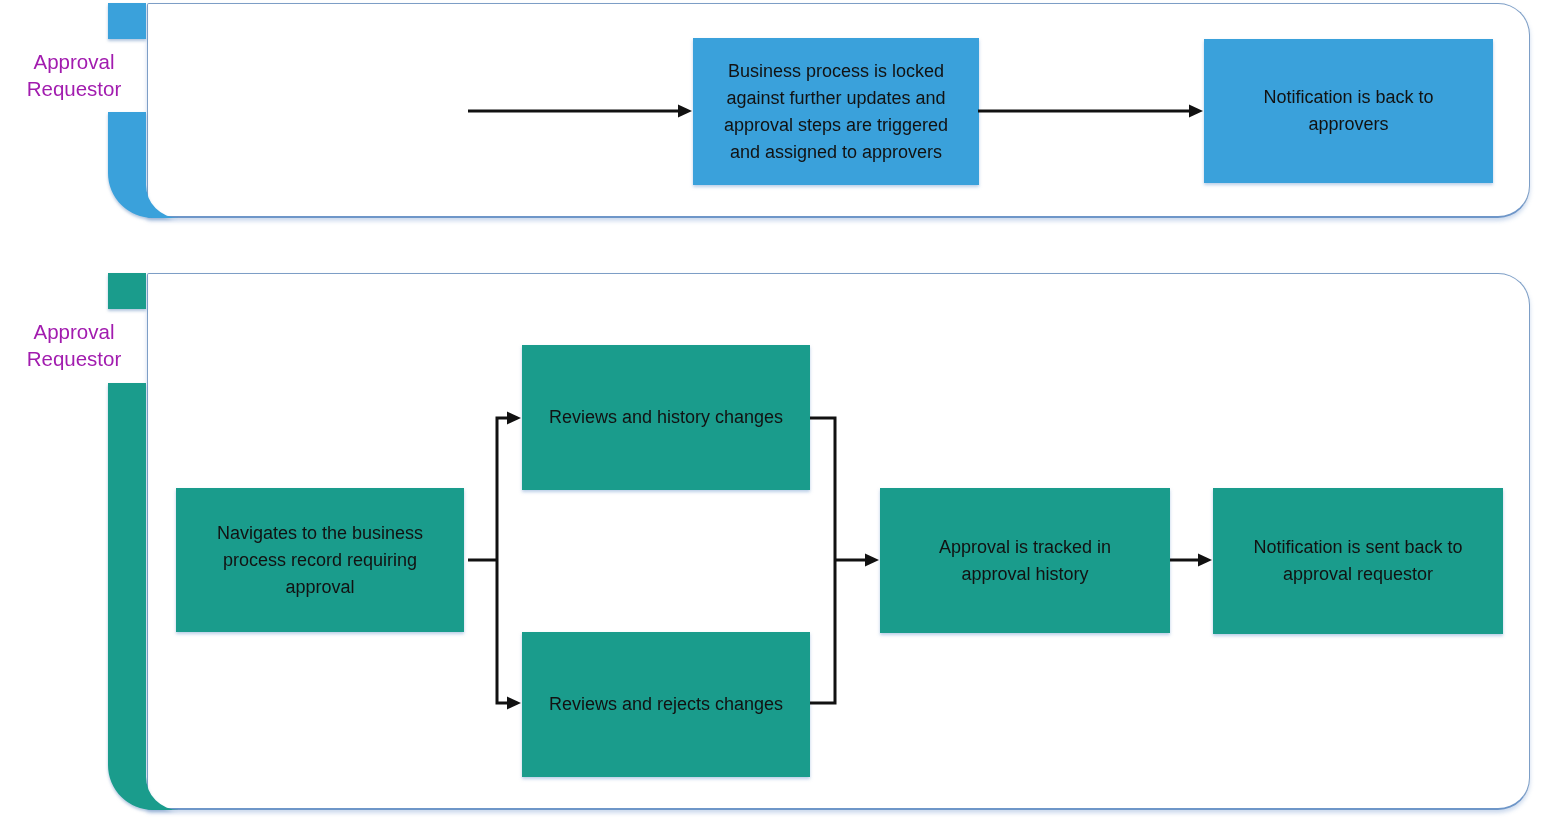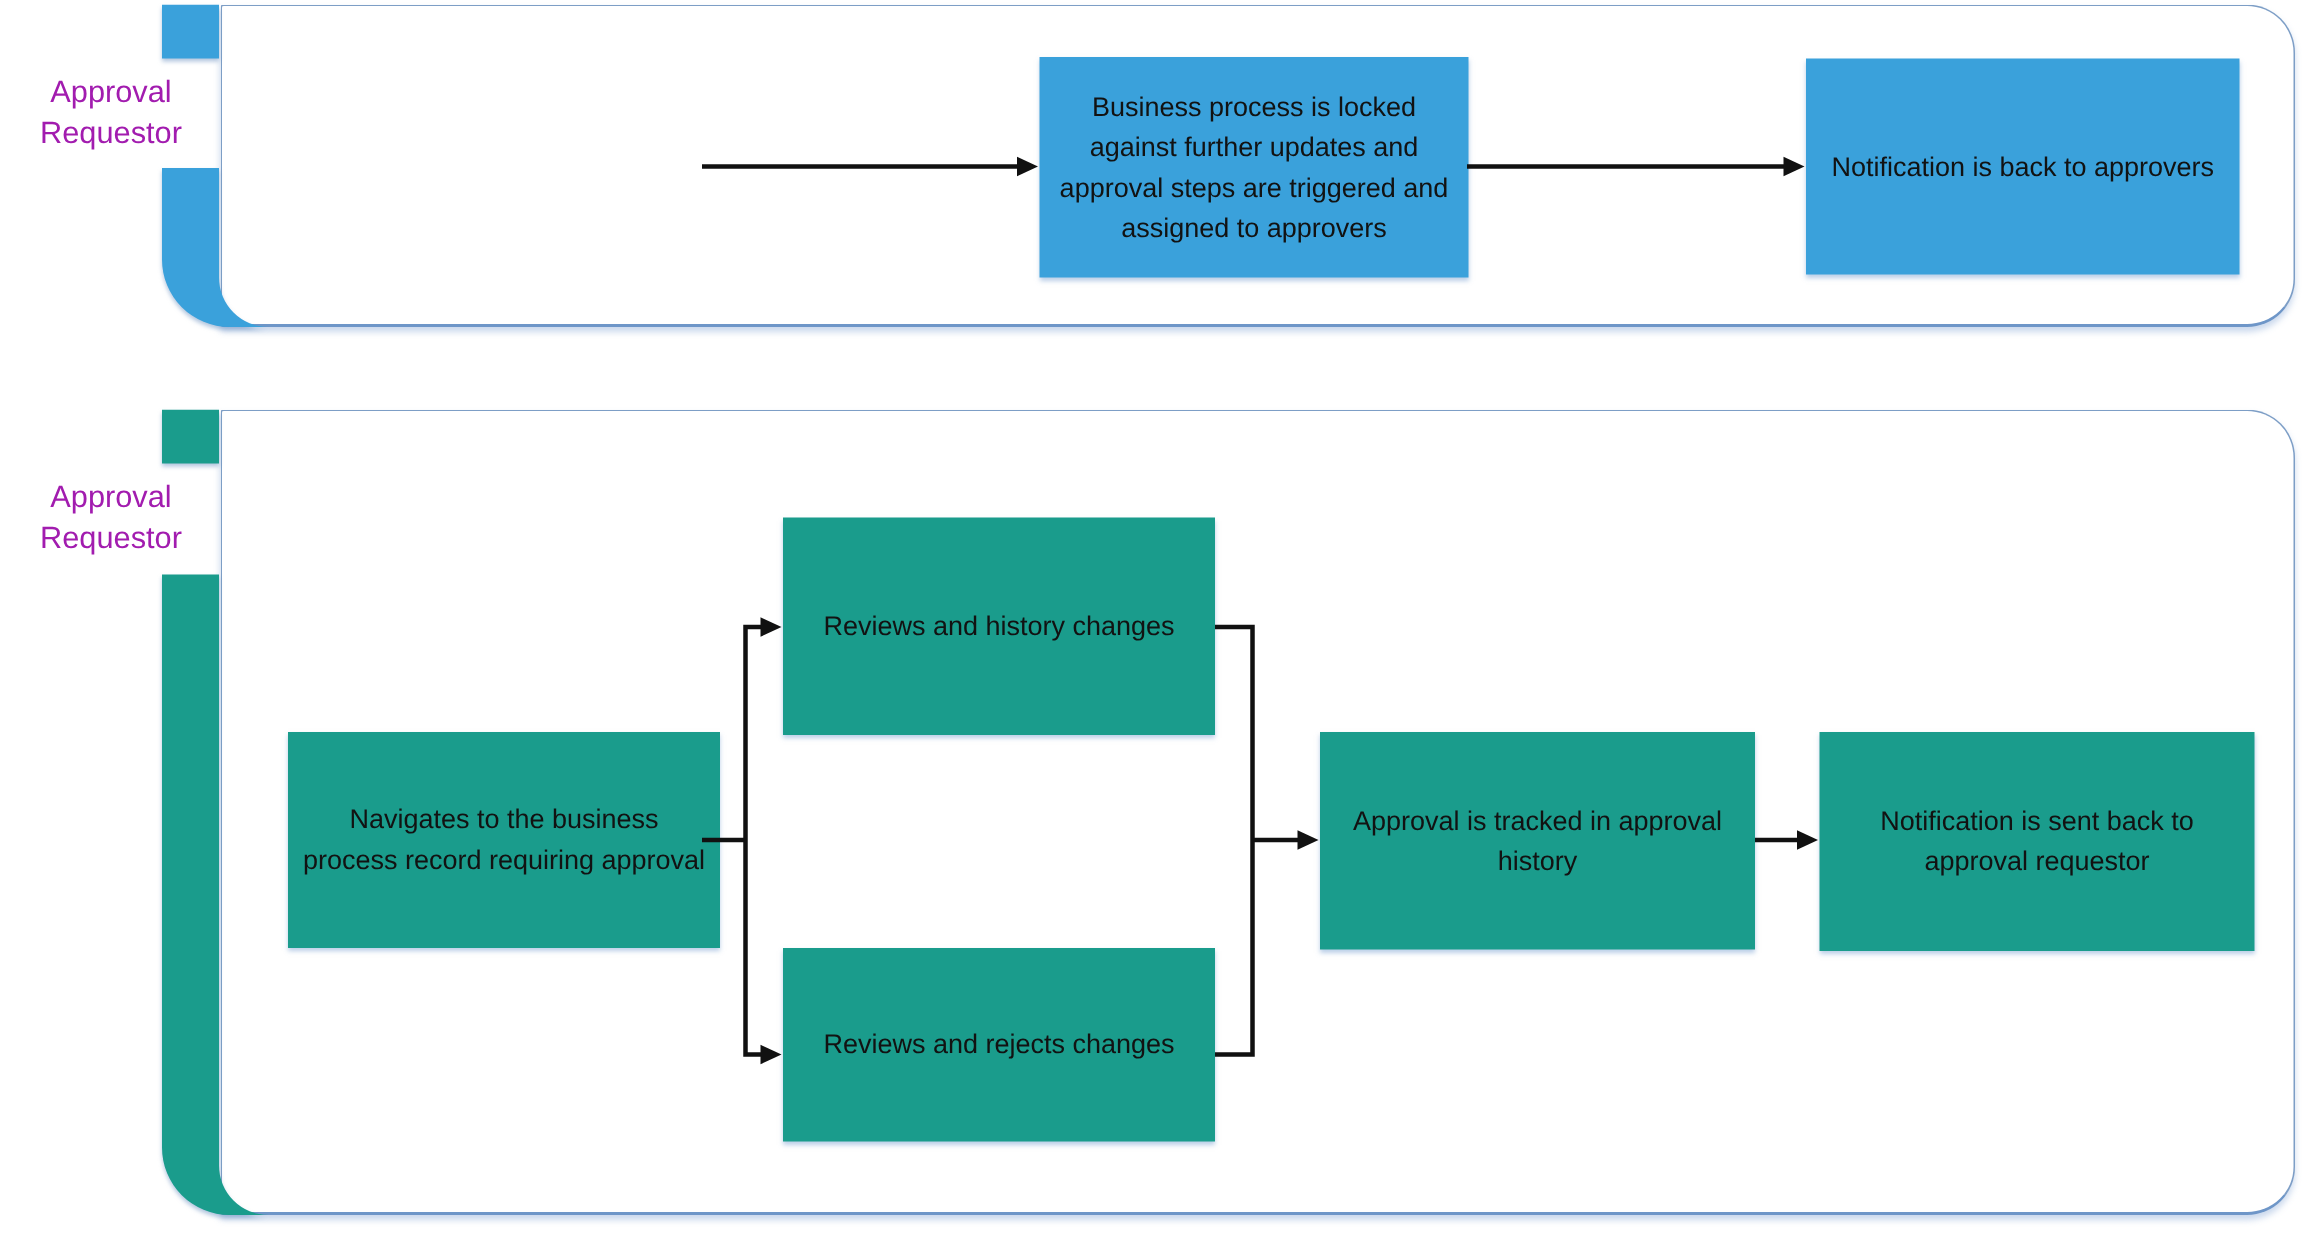--- a/index.html
+++ b/index.html
@@ -41,21 +41,21 @@
   }
   .lane-label.label1{top:48px;}
   .lane-label.label2{top:318px;}
   .node{
     position:absolute;
     display:flex;
     align-items:center;
     justify-content:center;
     text-align:center;
     box-sizing:border-box;
-    padding:8px 8px;
+    padding:8px 22px;
     font-size:18px;
     line-height:1.5;
     color:#121212;
     box-shadow:0 2px 3px rgba(120,160,210,.5);
   }
   .connectors{
     position:absolute;
     left:0;top:0;
     pointer-events:none;
   }
@@ -81,23 +81,23 @@
   <div class="lane lane2"></div>
   <svg class="lane-tab tab2" viewBox="0 0 80 537">
     <path d="M0,0 H38 V36 H0 Z" fill="#1A9C8C"></path>
     <path d="M0,110 H38 V504 A33,33 0 0 0 71,537 H45 A45,45 0 0 1 0,492 Z" fill="#1A9C8C"></path>
   </svg>
   <div class="lane-label label2">
     <div>Approval</div>
     <div>Requestor</div>
   </div>
 
-  <div class="node" style="left: 192px; top: 488px; width: 288px; height: 144px; background: rgb(26, 156, 140);">Navigates to the business process record requiring approval</div>
+  <div class="node" style="left: 176px; top: 488px; width: 288px; height: 144px; background: rgb(26, 156, 140);">Navigates to the business process record requiring approval</div>
   <div class="node" style="left: 522px; top: 345px; width: 288px; height: 145px; background: rgb(26, 156, 140);">Reviews and history changes</div>
-  <div class="node" style="left: 522px; top: 632px; width: 288px; height: 129px; background: rgb(26, 156, 140);">Reviews and rejects changes</div>
+  <div class="node" style="left: 522px; top: 632px; width: 288px; height: 145px; background: rgb(26, 156, 140);">Reviews and rejects changes</div>
   <div class="node" style="left: 1213px; top: 488px; width: 290px; height: 146px; background: rgb(26, 156, 140);">Notification is sent back to approval requestor</div>
   <div class="node" style="left: 880px; top: 488px; width: 290px; height: 145px; background: rgb(26, 156, 140);">Approval is tracked in approval history</div>
 
   <svg class="connectors" width="1546" height="824">
     <g stroke="#111111" stroke-width="3" fill="none">
 
       <line x1="468" y1="111" x2="679" y2="111"></line>
       <line x1="978" y1="111" x2="1190" y2="111"></line>
 
       <path d="M468,560 H497 M497,416.5 V704.5 M497,418 H508 M497,703 H508"></path>

